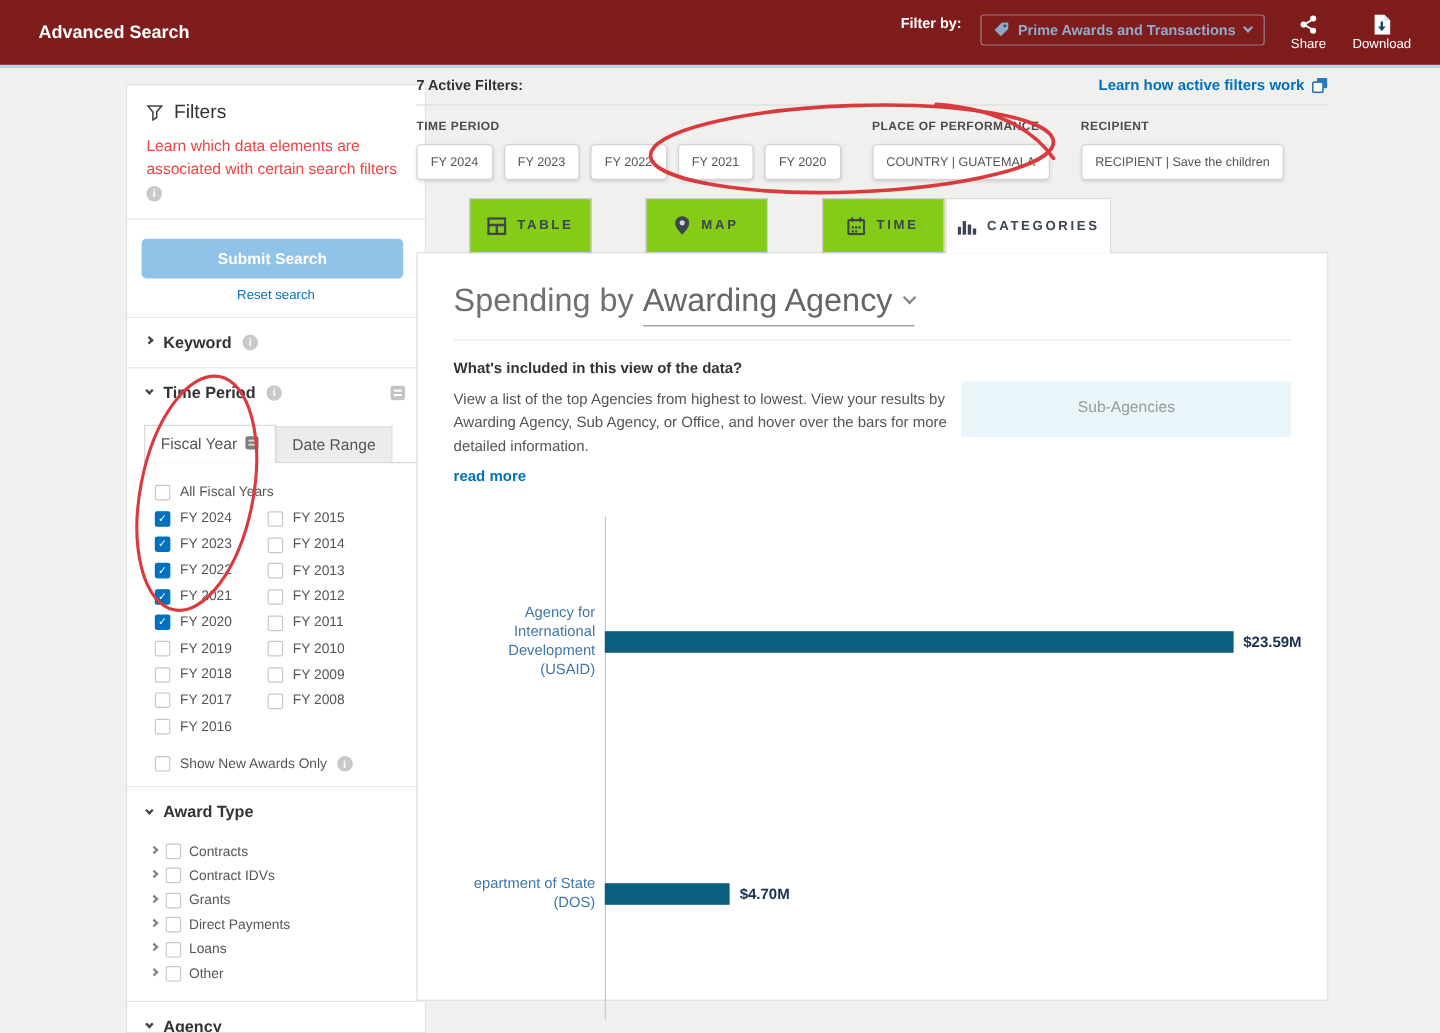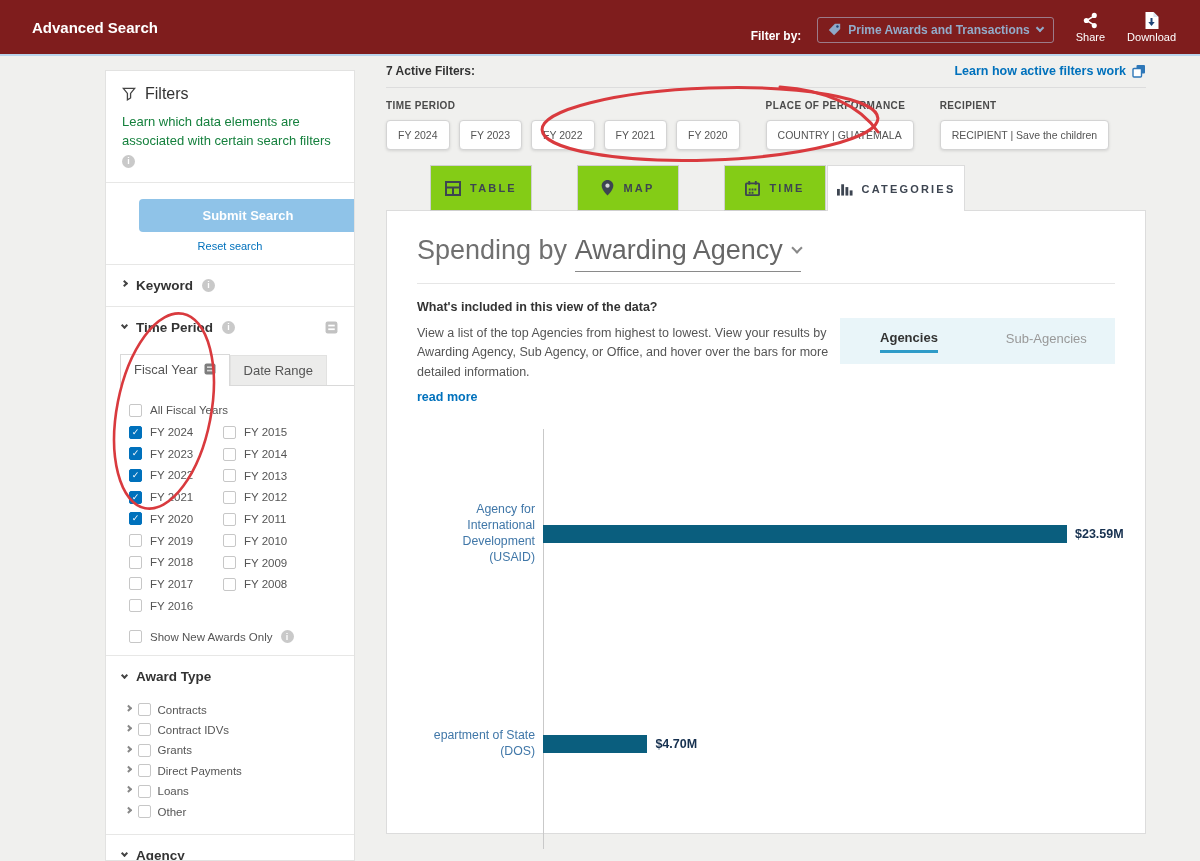--- a/index.html
+++ b/index.html
@@ -2,35 +2,35 @@
 <html><head>
 <meta charset="utf-8">
 <style>
   * { margin:0; padding:0; box-sizing:border-box; }
   html,body { width:1200px; height:861px; }
   body { font-family:"Liberation Sans","DejaVu Sans",sans-serif; background:#f0f0ee; position:relative; overflow:hidden; }
 
   
   .header { position:absolute; top:0; left:0; width:1200px; height:56px; background:#7f1d1d; border-bottom:2px solid #b9d5ec; display:flex; align-items:center; justify-content:space-between;gap:12px; }
   .h-title { color:#fff; font-weight:bold; font-size:15px; margin-left:32px; }
-  .h-right { display:flex; align-items:flex-end; margin-right:24px; gap:16px; }
+  .h-right { display:flex; align-items:flex-start; margin-right:24px; gap:16px; }
   .h-filterby { color:#fff; font-size:12px; font-weight:bold; }
   .h-dropdown { display:flex; align-items:center; gap:7px; border:1px solid rgba(180,200,225,.55); border-radius:3px; padding:5px 10px; cursor:pointer; }
   .h-dropdown span.val { color:#93abc9; font-size:12px; font-weight:bold; }
   .h-action { display:flex; flex-direction:column; align-items:center; color:#fff; font-size:11px; cursor:pointer; gap:2px; margin-left:6px; }
 
   .chev { display:inline-block; width:6px; height:6px; border-right:2px solid currentColor; border-bottom:2px solid currentColor; transform:rotate(45deg); margin-top:-3px; }
   .chev.right { transform:rotate(-45deg); }
 
   
   .sidebar { position:absolute; left:105px; top:70px; width:250px; height:791px; background:#fff; border:1px solid #e2e2e1; overflow:hidden; }
   .sb-title-row { display:flex; align-items:center; gap:9px; color:#333; font-size:16px; padding:14px 16px 4px; }
-  .sb-sub { padding:6px 16px 12px; font-size:13px; color:#15803d; line-height:1.45; }
+  .sb-sub { padding:6px 16px 12px; font-size:13px; color:#ef4444; line-height:1.45; }
   .sb-hr { border-top:1px solid #e7e7e6; }
-  .submit-btn { display:block; width:218px; margin:16px 33px 0; background:#8fc3e8; color:#fff; border:none; border-radius:4px; font-size:13px; font-weight:bold; padding:9px 0; cursor:pointer; font-family:inherit; }
+  .submit-btn { display:block; width:218px; margin:16px 12px 0; background:#8fc3e8; color:#fff; border:none; border-radius:4px; font-size:13px; font-weight:bold; padding:9px 0; cursor:pointer; font-family:inherit; }
   .reset-link { display:block; text-align:center; color:#0071bc; font-size:11px; margin:8px 0 12px; cursor:pointer; }
   .sb-section-head { display:flex; align-items:center; gap:9px; padding:13px 16px; font-size:13.5px; font-weight:bold; color:#333; }
   .sb-section-head .chev { color:#444; width:5px; height:5px; }
   .info { display:inline-flex; width:13px; height:13px; border-radius:50%; background:#c9c9c9; color:#fff; font-size:9px; font-weight:bold; align-items:center; justify-content:center; flex:none; }
   .info::after { content:"i"; }
   .spacer { flex:1; }
 
   
   .fy-tabs { display:flex; margin:6px 0 0 14px; border-bottom:1px solid #d9d9d9; align-items:flex-end; }
   .fy-tab { font-size:13px; color:#555; padding:7px 13px; cursor:pointer; display:flex; align-items:center; gap:6px; }
@@ -48,21 +48,21 @@
   .cb-label { font-size:11.5px; color:#555; }
   .new-awards { display:flex; align-items:center; gap:8px; padding:14px 0 12px 23px; cursor:pointer; }
 
   .award-row { display:flex; align-items:center; gap:7px; padding:0 0 0 20px; height:20.4px; cursor:pointer; }
   .award-row .chev { color:#888; width:4.5px; height:4.5px; }
   .award-list { padding:2px 0 12px; }
 
   .mini-ind { flex:none; }
 
   
-  .main { position:absolute; left:386px; top:64px; width:760px; }
+  .main { position:absolute; left:347px; top:64px; width:760px; }
   .af-head { display:flex; justify-content:space-between; align-items:flex-start; border-bottom:1px solid #ddd; padding-bottom:9px; }
   .af-count { font-size:12px; font-weight:bold; color:#333; }
   .af-learn { display:flex; align-items:center; gap:6px; color:#0071bc; font-size:12.5px; font-weight:bold; cursor:pointer; }
   .af-groups { display:flex; gap:26px; margin-top:12px; }
   .af-group-label { font-size:10px; font-weight:bold; letter-spacing:.4px; color:#4a4a4a; margin-bottom:9px; }
   .chip-row { display:flex; gap:9px; }
   .chip { background:#fff; border:1px solid #d4d4d4; border-radius:4px; padding:8px 11px; font-size:10.5px; color:#555; box-shadow:0 1px 3px rgba(0,0,0,.12); white-space:nowrap; cursor:pointer; }
 
   
   .view-tabs { display:flex; margin-top:15px; gap:1px; height:46px; position:relative; z-index:2; }
@@ -391,23 +391,20 @@
     </div>
     <div class="card-divider"></div>
 
     <div class="desc-row">
       <div class="desc">
         <h4>What's included in this view of the data?</h4>
         <p>View a list of the top Agencies from highest to lowest. View your results by Awarding Agency, Sub Agency, or Office, and hover over the bars for more detailed information.</p>
         <span class="read-more">read more</span>
       </div>
       <div class="scope-panel">
-        <div class="scope-tab active">
-            <span class="lbl">Agencies</span>
-          </div>
         <div class="scope-tab inactive">
             <span class="lbl">Sub-Agencies</span>
           </div>
       </div>
     </div>
 
     <div class="chart">
       <div class="chart-axis"></div>
       <div class="chart-row">
         <div class="chart-cat">Agency for International Development (USAID)</div>

